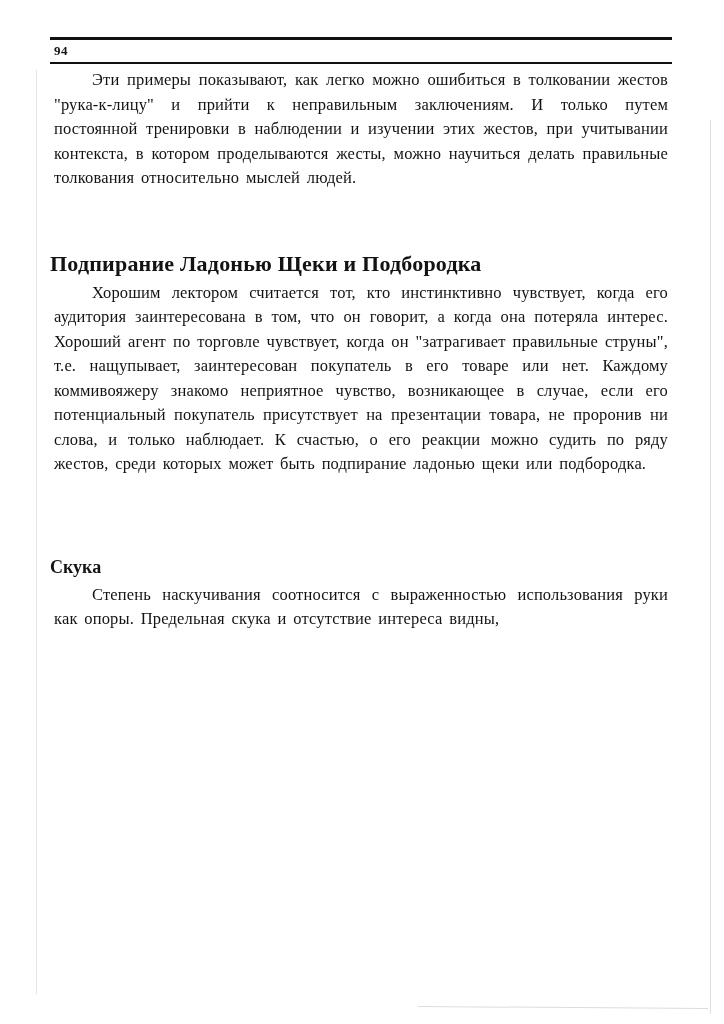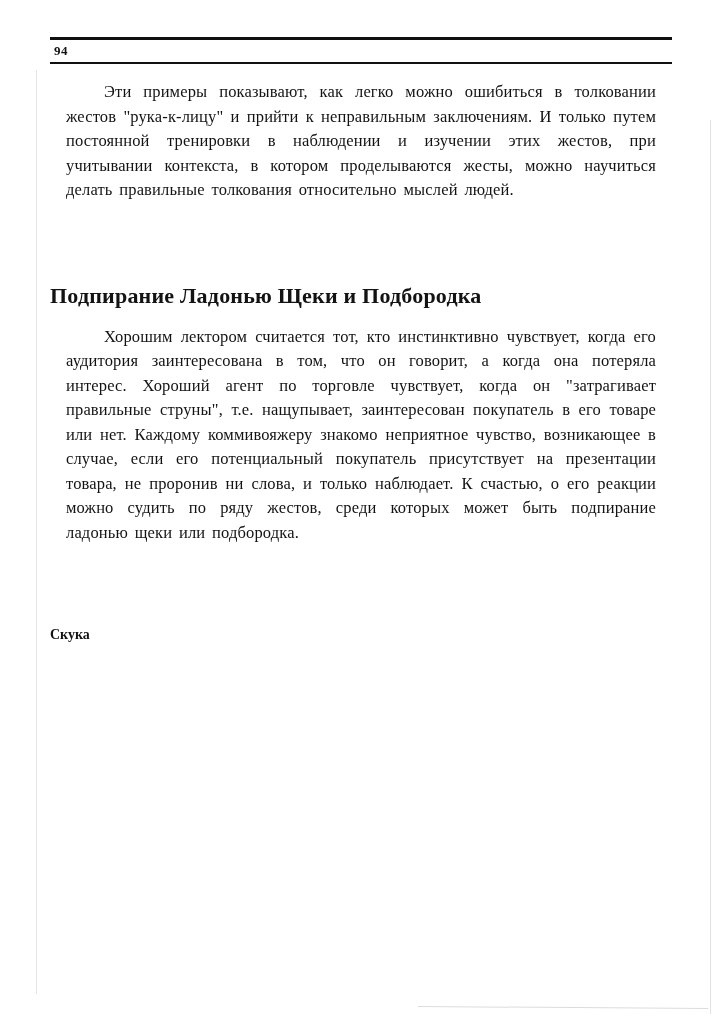--- a/index.html
+++ b/index.html
@@ -40,40 +40,40 @@
     font-weight: bold;
     letter-spacing: 0.5px;
   }
   .running-title {
     font-size: 14px;
     font-weight: bold;
     letter-spacing: 1.2px;
   }
   
   .body-text p {
-    margin: 16px;
+    margin: 4px;
     text-align: justify;
     text-indent: 38px;
     font-size: 16.5px;
     line-height: 24.5px;
     word-spacing: 2.5px;
     letter-spacing: 0.15px;
   }
   .para-intro { margin-top: 28px; }
   h1.section-heading {
-    margin: 80px 0 0 0;
+    margin: 60px 0 0 0;
     font-size: 22px;
     line-height: 26px;
     font-weight: bold;
     letter-spacing: 0.2px;
   }
   .para-section { margin-top: 50px; }
   h2.subsection-heading {
     margin: 78px 0 0 0;
-    font-size: 14px;
+    font-size: 18px;
     line-height: 24px;
     font-weight: bold;
   }
   .para-boredom-1 { margin-top: 30px; }
   .para-boredom-2 { margin-top: 0; }
   
   .edge-left {
     position: absolute;
     left: 36px;
     top: 70px;
@@ -118,20 +118,21 @@
 
       <p class="para-intro">Эти примеры показывают, как легко можно ошибиться в толковании жестов "рука-к-лицу" и прийти к неправильным заключениям. И только путем постоянной тренировки в наблюдении и изучении этих жестов, при учитывании контекста, в котором проделываются жесты, можно научиться делать правильные толкования относительно мыслей людей.</p>
 
       <h1 class="section-heading">Подпирание Ладонью Щеки и Подбородка</h1>
 
       <p class="para-section">Хорошим лектором считается тот, кто инстинктивно чувствует, когда его аудитория заинтересована в том, что он говорит, а когда она потеряла интерес. Хороший агент по торговле чувствует, когда он "затрагивает правильные струны", т.е. нащупывает, заинтересован покупатель в его товаре или нет. Каждому коммивояжеру знакомо неприятное чувство, возникающее в случае, если его потенциальный покупатель присутствует на презентации товара, не проронив ни слова, и только наблюдает. К счастью, о его реакции можно судить по ряду жестов, среди которых может быть подпирание ладонью щеки или подбородка.</p>
 
       <h2 class="subsection-heading">Скука</h2>
 
 
+      <p class="para-boredom-2">Степень наскучивания соотносится с выраженностью использования руки как опоры. Предельная скука и отсутствие интереса видны,</p>
 
     </main>
   </div>
 
   <div class="edge-left"></div>
   <div class="edge-right"></div>
   <div class="edge-bottom"></div>
 
 </div>
 

